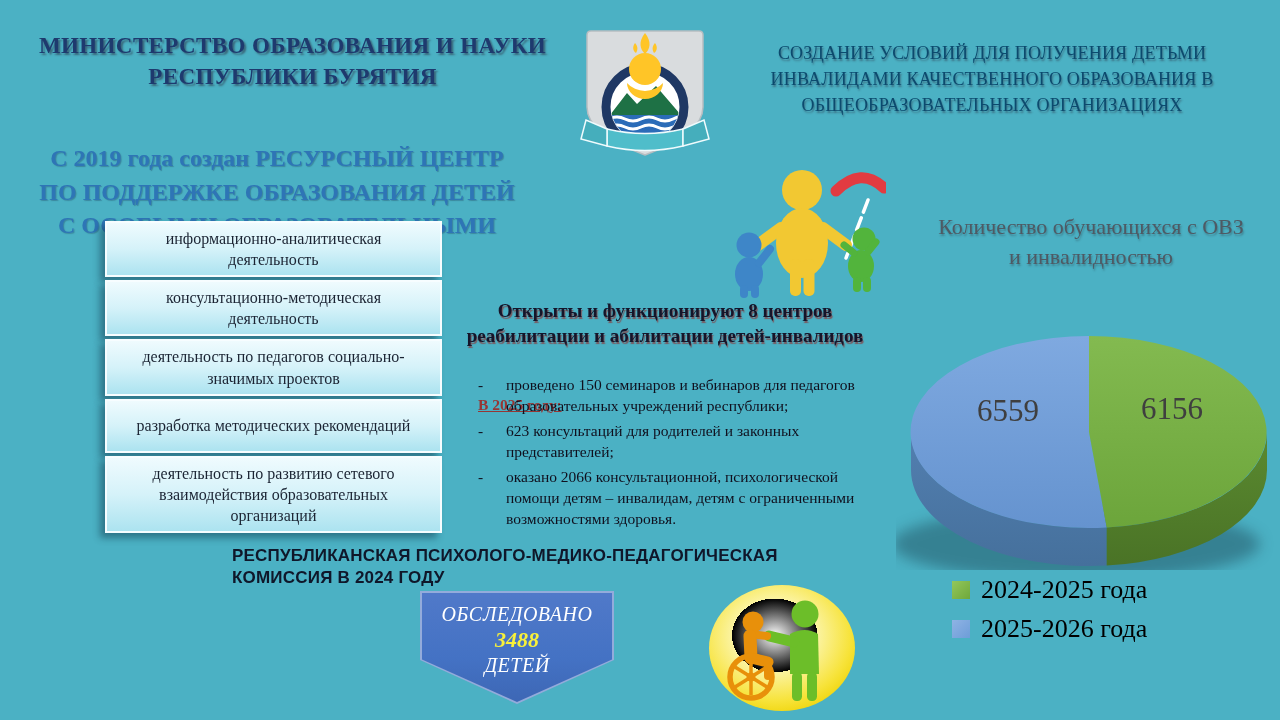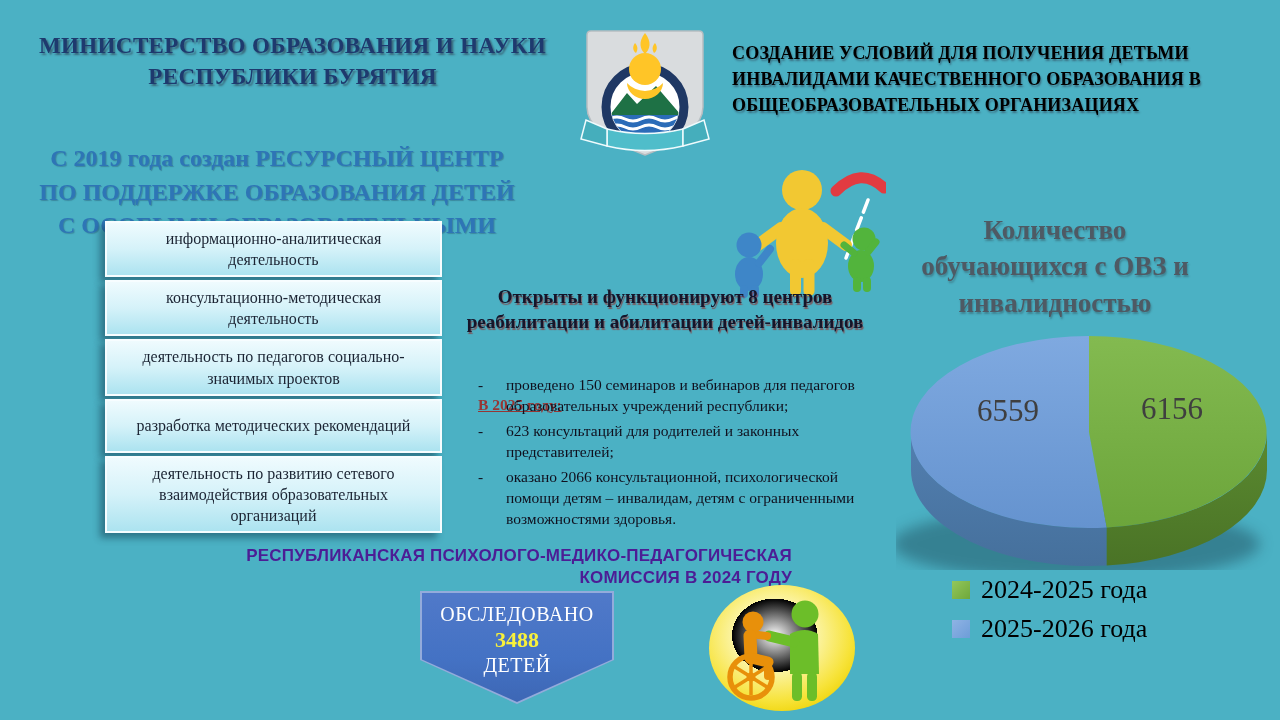--- a/index.html
+++ b/index.html
@@ -12,22 +12,22 @@
 
   
   .ministry-title {
     left:20px; top:30px; width:545px;
     font-size:23px; font-weight:bold; text-align:center; line-height:1.35;
     color:#1E3A6E; letter-spacing:.4px;
     text-shadow:2px 2px 2px rgba(40,30,50,.5);
   }
   .slide-title {
     left:732px; top:40px; width:520px;
-    font-size:18px; font-weight:bold; line-height:1.45;
-    color:#000000; letter-spacing:.2px;
+    font-size:18px; font-weight:normal; text-align:center; line-height:1.45;
+    color:#0c4a6e; letter-spacing:.2px;
     text-shadow:1px 2px 2px rgba(40,30,50,.45);
   }
 
   
   .rc-heading {
     left:32px; top:142px; width:490px;
     font-size:24px; font-weight:bold; text-align:center; line-height:1.4;
     color:#2E75B6; text-shadow:1px 1px 1px rgba(30,60,90,.35);
   }
   .activity-list { left:105px; top:221px; width:269px; }
@@ -40,68 +40,68 @@
     box-shadow:-5px 5px 7px rgba(10,45,65,.45);
     color:#1B2433; font-size:16px; line-height:1.32;
   }
   .activity-box.h2 { min-height:48px; }
   .activity-box.h3 { min-height:52px; }
   .activity-box.h4 { min-height:63px; }
   .activity-box.h5 { min-height:54px; }
 
   
   .rehab-heading {
-    left:455px; top:284px; width:420px;
+    left:455px; top:298px; width:420px;
     font-size:19px; font-weight:bold; text-align:center; line-height:1.32;
     color:#15152A;
     text-shadow:1px 2px 1px rgba(145,45,45,.65);
   }
   .year-label {
     left:478px; top:352px; font-size:15.5px; font-weight:bold;
     color:#963634; text-decoration:underline;margin-top:44px;
   }
   .bullet-list { left:478px; top:374px; width:400px; color:#10101E; }
   .bullet-item { display:flex; margin-bottom:3px; font-size:15.5px; line-height:1.38; }
   .bullet-item .dash { width:28px; flex:0 0 28px; }
 
   
   .chart-title {
-    left:899px; top:212px; width:312px;
-    font-size:27px; font-weight:bold; text-align:center; line-height:1.35;
+    left:935px; top:212px; width:312px;
+    font-size:22px; font-weight:normal; text-align:center; line-height:1.35;
     color:#4E5A64; text-shadow:1px 2px 2px rgba(40,45,55,.35);
   }
   .pie-svg { left:896px; top:328px; }
   .pieLabel { font-family:"Liberation Serif", serif; font-size:31px; fill:#3F3F3F; }
   .pie-shadow { filter:blur(7px); }
 
   .legend { left:952px; top:575px; }
   .legend-row { display:flex; align-items:center; margin-bottom:9px; }
   .legend-swatch { width:18px; height:18px; margin-right:11px; flex:0 0 18px; }
   .legend-swatch.green { background:linear-gradient(135deg,#93C75B,#6FA83B); }
   .legend-swatch.blue  { background:linear-gradient(135deg,#8FB3E4,#6D9DD8); }
   .legend-label { font-size:26px; color:#000000; }
 
   
   .commission-heading {
     left:232px; top:545px; width:560px;
     font-family:"Liberation Sans", sans-serif;
-    font-size:17px; font-weight:bold; text-align:right; line-height:1.3;
-    color:#4c1d95; letter-spacing:.2px;
+    font-size:17px; font-weight:bold; text-align:left; line-height:1.3;
+    color:#0f172a; letter-spacing:.2px;
   }
   .banner-outer {
     left:420px; top:591px; width:194px; height:113px;
     background:#93ABDB;
     clip-path:polygon(0 0,100% 0,100% 61%,50% 100%,0 61%);
     filter:drop-shadow(3px 4px 4px rgba(10,30,60,.35));
   }
   .banner-inner {
     position:absolute; inset:2px;
     background:linear-gradient(180deg,#5079C9 0%,#4472C4 60%,#3D67B5 100%);
     clip-path:polygon(0 0,100% 0,100% 61%,50% 100%,0 61%);
-    text-align:center; padding-top:9px; box-sizing:border-box;
+    text-align:center; padding-top:9px; box-sizing:border-box;font-style:italic;
   }
   .banner-line1, .banner-line2 { color:#FFFFFF; font-size:20px; letter-spacing:.5px; line-height:1.25; }
   .banner-value { color:#F8F13A; font-size:22px; font-weight:bold; line-height:1.2; }
 
   .icon-abs { line-height:0; }
 </style>
 </head>
 <body>
 
 <div class="slide">

